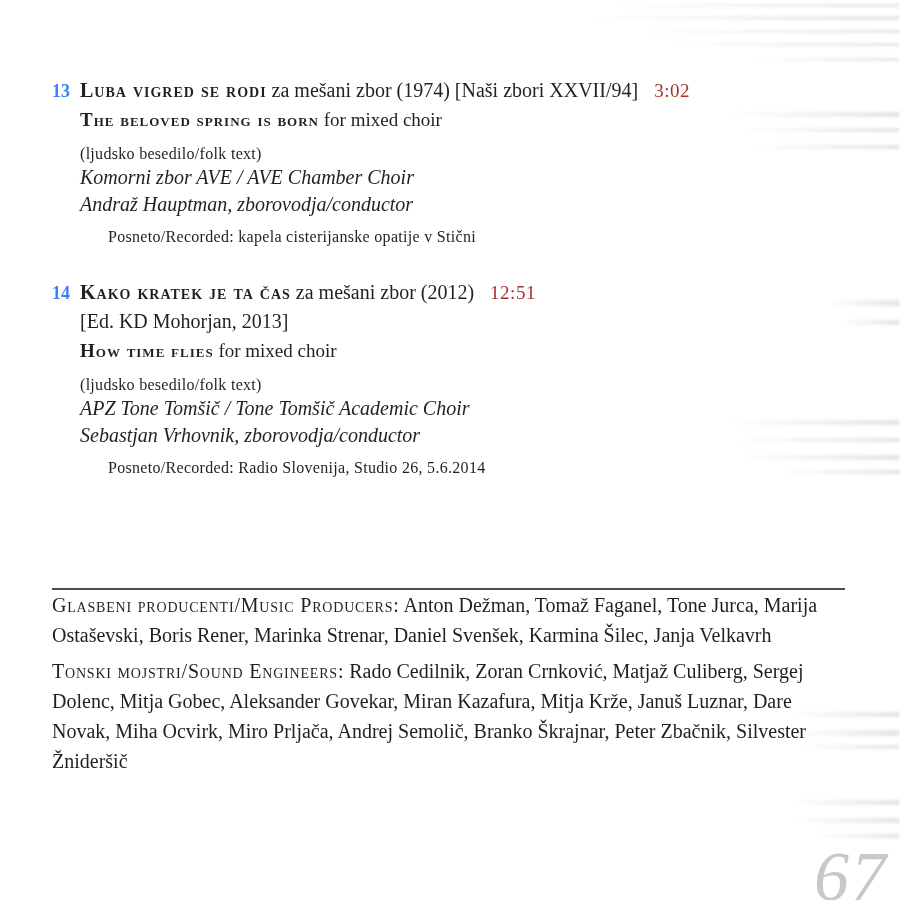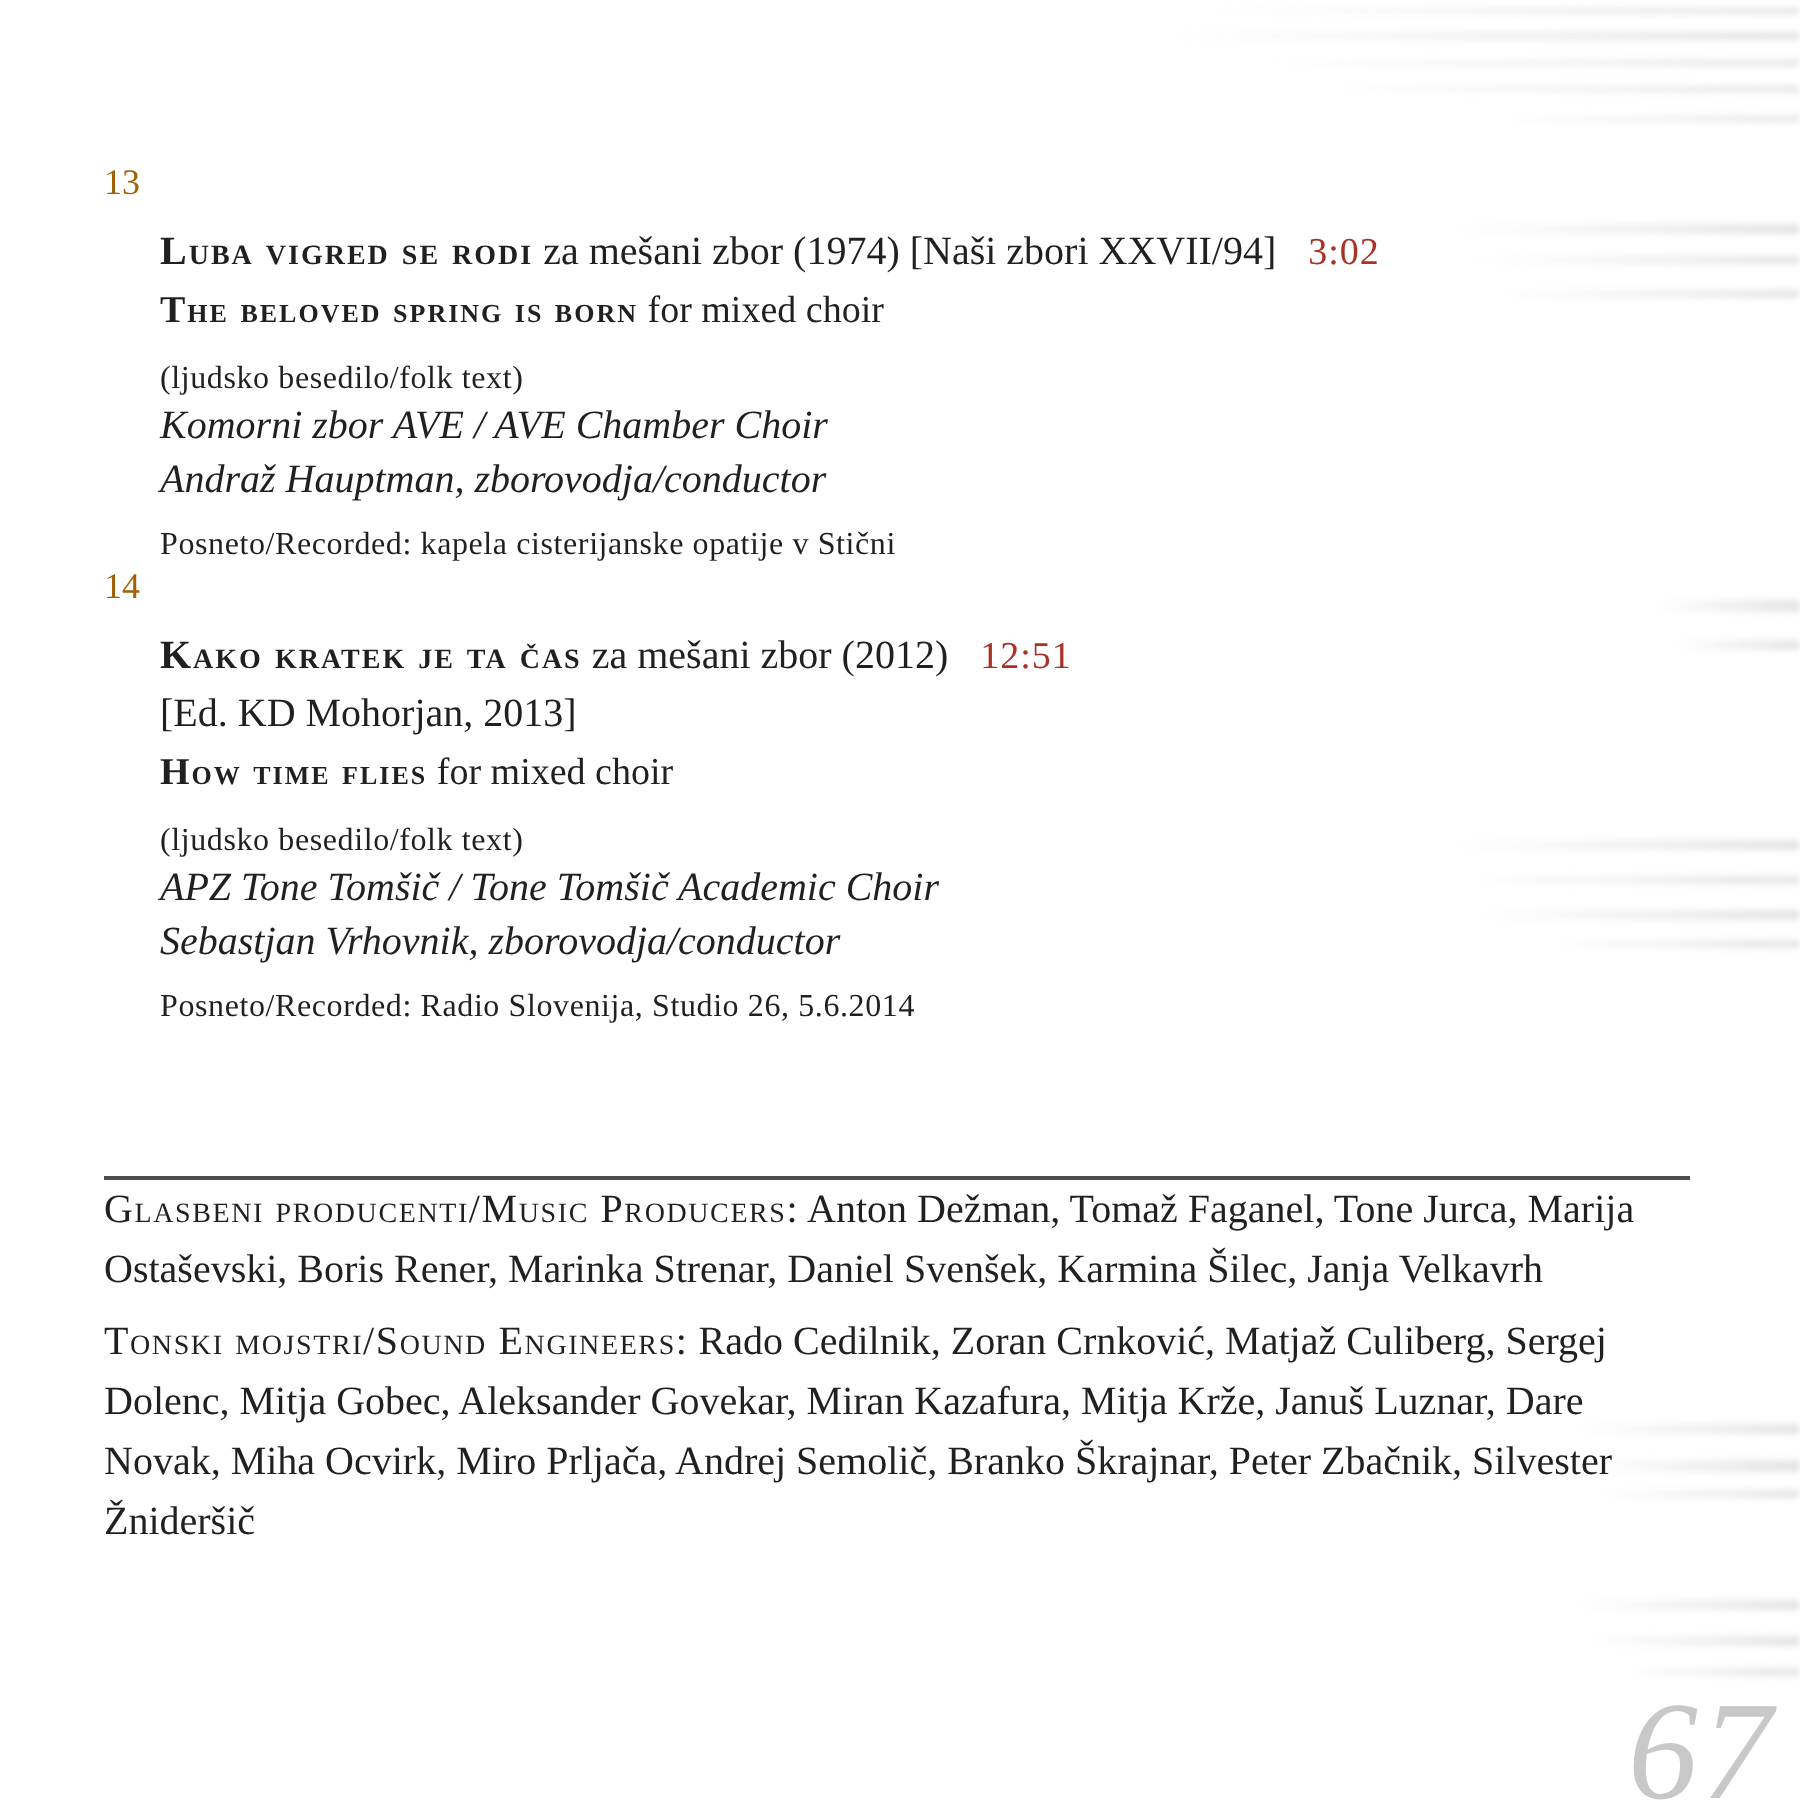--- a/index.html
+++ b/index.html
@@ -60,22 +60,23 @@
   .track-13 { top: 76px; }
   .track-14 { top: 278px; }
 
   .track-row { display: flex; align-items: flex-start; }
 
   .num {
     width: 28px;
     flex: 0 0 28px;
     font-size: 18px;
     line-height: 29px;
-    color: #a16207;
+    color: #3b82f6;
     padding-top: 1px;
+    font-weight: bold;
   }
   .track-body { flex: 1; min-width: 0; }
 
   .title-line {
     display: flex;
     justify-content: flex-start;
     align-items: baseline;
     font-size: 20px;
     line-height: 29px;
   }
@@ -83,21 +84,20 @@
     font-variant: small-caps;
     letter-spacing: 1px;
   }
   .sc-bold { font-weight: bold; }
   .duration {
     color: #a93226;
     font-size: 19px;
     letter-spacing: 0.5px;
     padding-left: 16px;
     white-space: nowrap;
-    margin-top: 36px;
   }
   .edition-line {
     font-size: 20px;
     line-height: 29px;
   }
   .en-line {
     font-size: 19px;
     line-height: 29px;
   }
   .folk-line {
@@ -110,20 +110,21 @@
     margin-top: 0;
     font-size: 20px;
     line-height: 27px;
     font-style: italic;
   }
   .recorded-line {
     margin-top: 9px;
     font-size: 16px;
     line-height: 20px;
     letter-spacing: 0.3px;
+    margin-left: 28px;
   }
 
   
   .credits {
     position: absolute;
     left: 52px;
     top: 588px;
     width: 793px;
   }
   .credits hr {

